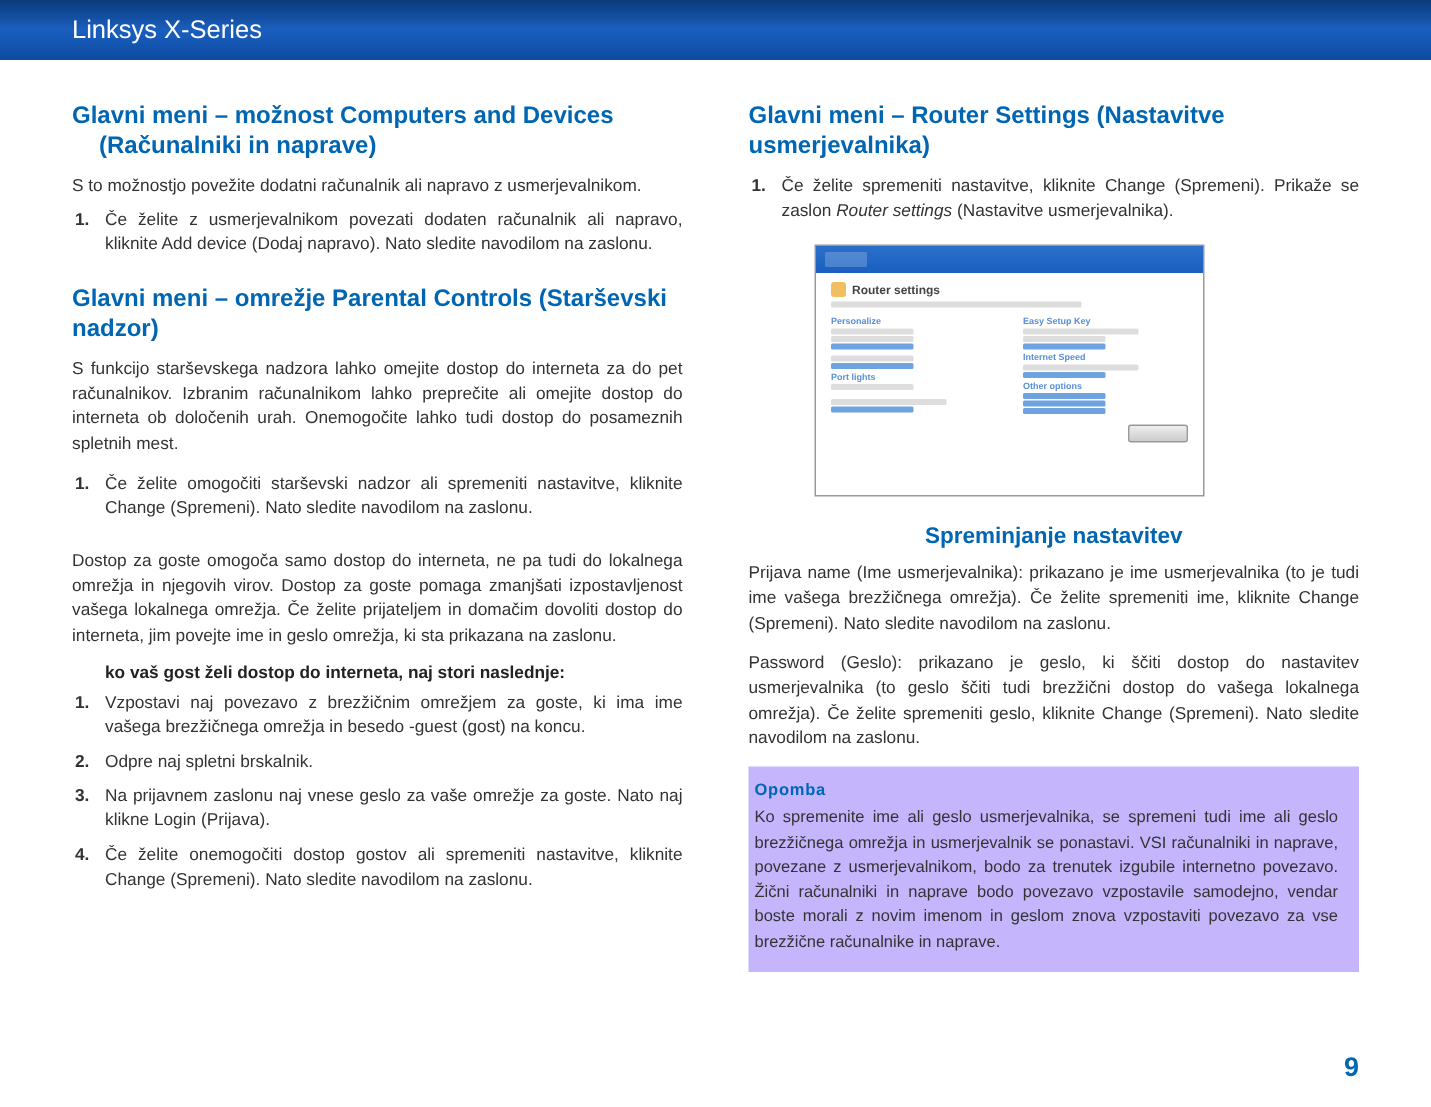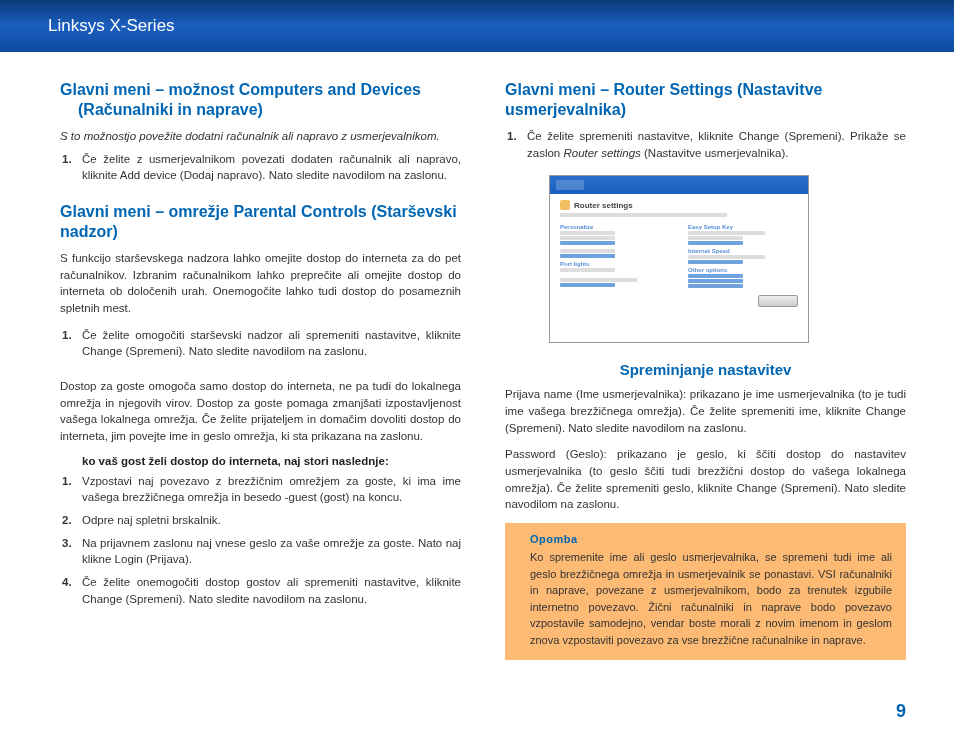--- a/index.html
+++ b/index.html
@@ -1,37 +1,37 @@
 <!DOCTYPE html>
 <html><head>
 <meta charset="utf-8">
 <style>
   * { box-sizing: border-box; margin: 0; padding: 0; }
   html, body { width: 954px; height: 738px; font-family: "Segoe UI", Arial, sans-serif; }
   body { background: #fff; position: relative; }
   .header-bar {
-    height: 52px;
+    height: 40px;
     background: linear-gradient(to bottom, #0a3a7a 0%, #1a5fbf 50%, #0d4aa0 100%);
     display: flex; justify-content: space-between; align-items: center;
     padding: 0 48px 0 48px; color: #fff; font-size: 17px; font-weight: 300;
   }
-  .page { display: flex; padding: 28px 48px 0 48px; gap: 44px; margin-left: 12px; }
+  .page { display: flex; padding: 28px 48px 0 48px; gap: 44px; }
   .col { flex: 1; min-width: 0; }
   h2 { color: #0066b3; font-size: 16px; font-weight: 600; margin-bottom: 8px; line-height: 1.25; }
   h3 { color: #0066b3; font-size: 15px; font-weight: 600; margin-bottom: 8px; text-align: center; }
   p { font-size: 11.5px; color: #333; line-height: 1.45; margin-bottom: 10px; text-align: justify; }
-  p.intro { margin-bottom: 6px; font-style: italic; }
+  p.intro { margin-bottom: 6px; }
   ol { list-style: none; padding-left: 22px; margin-bottom: 14px; }
   ol li { font-size: 11.5px; color: #333; line-height: 1.45; text-align: justify; position: relative; margin-bottom: 6px; }
   ol li .num { position: absolute; left: -20px; font-weight: 700; }
   .section { margin-bottom: 18px; }
   .bold { font-weight: 400; }
   .ital { font-style: italic; }
   .sub-bold { font-size: 11.5px; font-weight: 700; color: #222; margin: 6px 0 6px 22px; }
-  .note-box { background: #fdba74; padding: 10px 14px 12px 25px; margin-top: 6px; }
+  .note-box { background: #c4b5fd; padding: 10px 14px 12px 4px; margin-top: 6px; }
   .note-title { color: #0066b3; font-weight: 700; font-size: 11px; letter-spacing: 0.5px; margin-bottom: 4px; }
   .note-box p { margin: 0; font-size: 11px; line-height: 1.5; }
   .page-num { position: absolute; bottom: 16px; right: 48px; color: #0066b3; font-size: 18px; font-weight: 600; }
   
   .mock {
     width: 260px; height: 168px; margin: 6px 0 18px 44px;
     border: 1px solid #999; background: #fff; font-size: 6px; color: #666;
     display: flex; flex-direction: column;
   }
   .mock-top { height: 18px; background: linear-gradient(to bottom,#2a6fc9,#1a5fbf); display:flex; align-items:center; padding-left:6px; }

